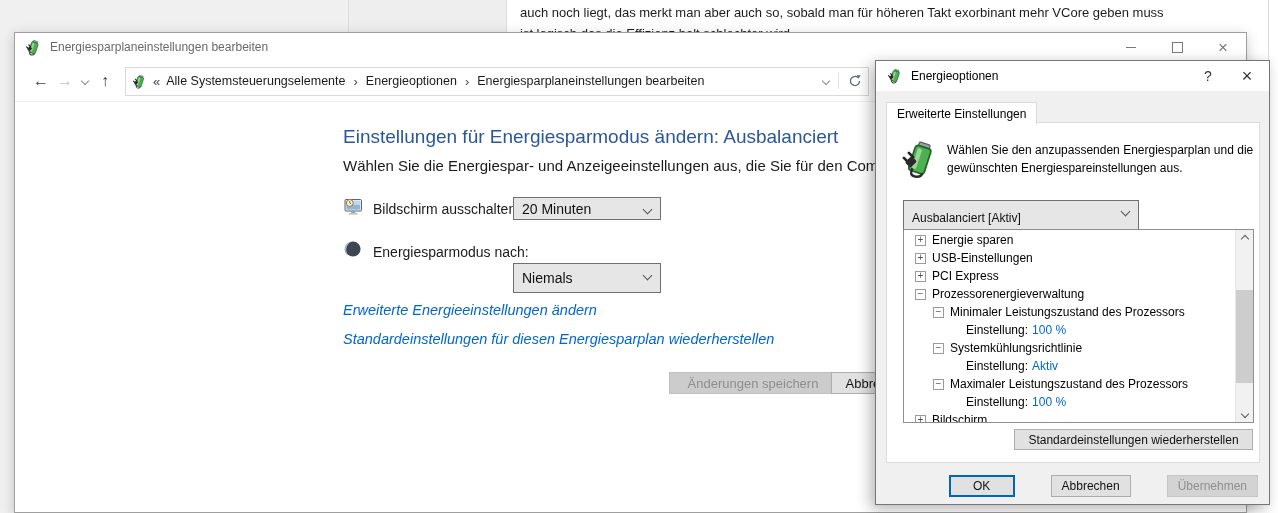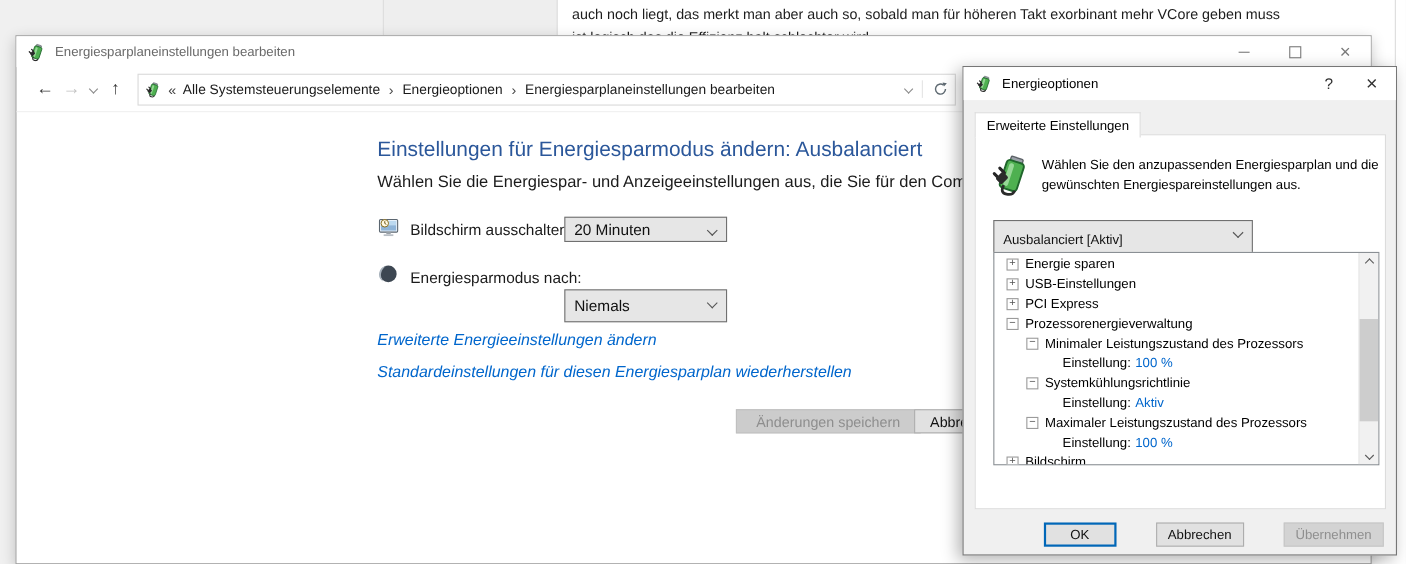--- a/index.html
+++ b/index.html
@@ -303,20 +303,21 @@
         <div class="sb-arrow sb-up">
             <span class="chev up sb"></span>
           </div>
         <div class="sb-thumb"></div>
         <div class="sb-arrow sb-down">
             <span class="chev down sb"></span>
           </div>
       </div>
     </div>
 
+    <div class="abs restore-btn">Standardeinstellungen wiederherstellen</div>
   </div>
 
   <div class="abs dlg-btnrow">
     <div class="dlg-btn ok">OK</div>
     <div class="dlg-btn">Abbrechen</div>
     <div class="dlg-btn disabled">Übernehmen</div>
   </div>
 </div>
 
 </body></html>

